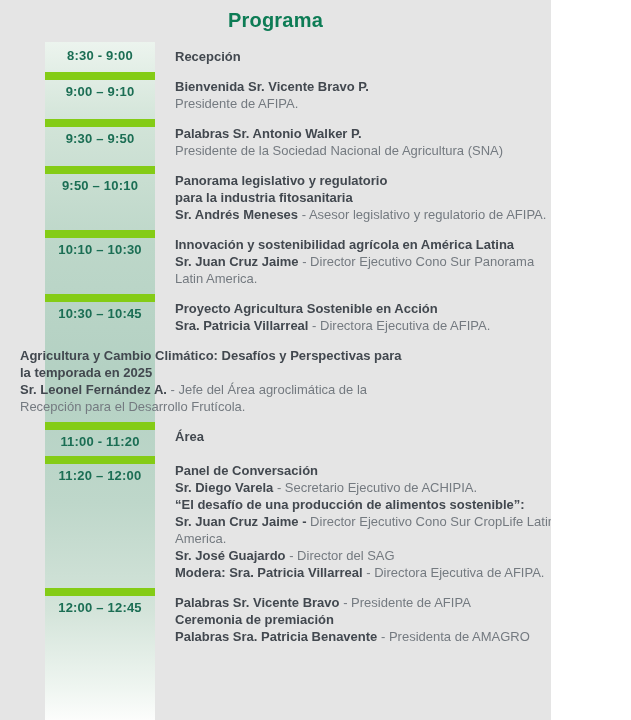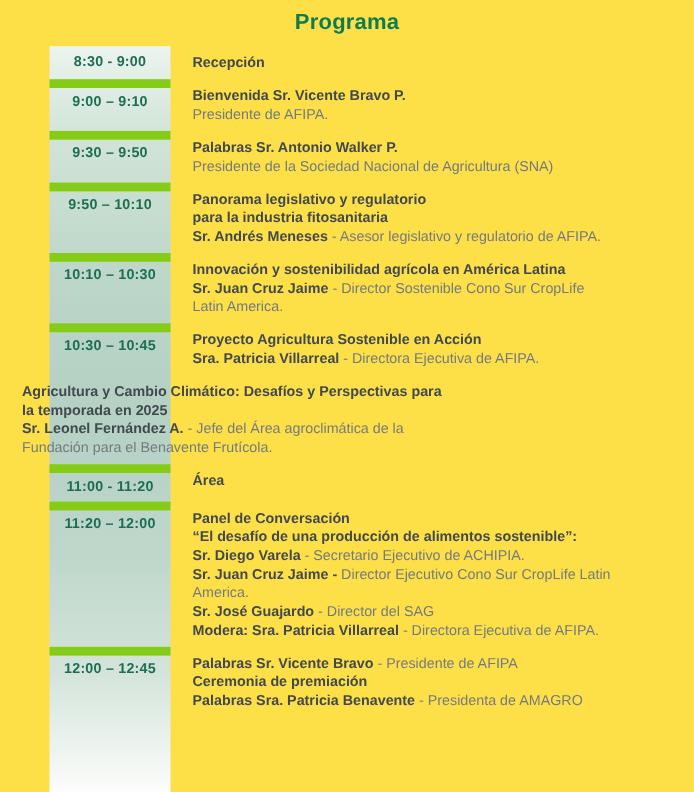--- a/index.html
+++ b/index.html
@@ -1,20 +1,20 @@
 <!DOCTYPE html>
 <html><head>
 <meta charset="utf-8">
 <style>
   html,body{margin:0;padding:0;background:#ffffff;}
   .page{
     position:relative;
-    width:631px;
+    width:551px;
     height:720px;
-    background:#fde047;
+    background:#e5e5e5;
     font-family:"Liberation Sans", sans-serif;
     overflow:hidden;
   }
   .page-title{
     margin:0;
     padding-top:9px;
     text-align:center;
     font-size:20px;
     font-weight:bold;
     color:#0d7c55;
@@ -106,51 +106,51 @@
         <div class="content-cell">
           <div class="line"><span class="seg-b">Panorama legislativo y regulatorio</span></div>
           <div class="line"><span class="seg-b">para la industria fitosanitaria</span></div>
           <div class="line"><span class="seg-b">Sr. Andrés Meneses</span><span class="seg-r"> - Asesor legislativo y regulatorio de AFIPA.</span></div>
         </div>
       </div>
       <div class="row">
         <div class="time-cell">10:10 – 10:30</div>
         <div class="content-cell">
           <div class="line"><span class="seg-b">Innovación y sostenibilidad agrícola en América Latina</span></div>
-          <div class="line"><span class="seg-b">Sr. Juan Cruz Jaime</span><span class="seg-r"> - Director Sostenible Cono Sur CropLife</span></div>
+          <div class="line"><span class="seg-b">Sr. Juan Cruz Jaime</span><span class="seg-r"> - Director Ejecutivo Cono Sur Panorama</span></div>
           <div class="line"><span class="seg-r">Latin America.</span></div>
         </div>
       </div>
       <div class="row">
         <div class="time-cell">10:30 – 10:45</div>
         <div class="content-cell">
           <div class="line"><span class="seg-b">Proyecto Agricultura Sostenible en Acción</span></div>
           <div class="line"><span class="seg-b">Sra. Patricia Villarreal</span><span class="seg-r"> - Directora Ejecutiva de AFIPA.</span></div>
         </div>
       </div>
       <div class="row">
         <div class="content-cell">
           <div class="line"><span class="seg-b">Agricultura y Cambio Climático: Desafíos y Perspectivas para</span></div>
           <div class="line"><span class="seg-b">la temporada en 2025</span></div>
           <div class="line"><span class="seg-b">Sr. Leonel Fernández A.</span><span class="seg-r"> - Jefe del Área agroclimática de la</span></div>
-          <div class="line"><span class="seg-r">Fundación para el Benavente Frutícola.</span></div>
+          <div class="line"><span class="seg-r">Recepción para el Desarrollo Frutícola.</span></div>
         </div>
       </div>
       <div class="row">
         <div class="time-cell">11:00 - 11:20</div>
         <div class="content-cell">
           <div class="line"><span class="seg-b">Área</span></div>
         </div>
       </div>
       <div class="row">
         <div class="time-cell">11:20 – 12:00</div>
         <div class="content-cell">
           <div class="line"><span class="seg-b">Panel de Conversación</span></div>
+          <div class="line"><span class="seg-b">Sr. Diego Varela</span><span class="seg-r"> - Secretario Ejecutivo de ACHIPIA.</span></div>
           <div class="line"><span class="seg-b">“El desafío de una producción de alimentos sostenible”:</span></div>
-          <div class="line"><span class="seg-b">Sr. Diego Varela</span><span class="seg-r"> - Secretario Ejecutivo de ACHIPIA.</span></div>
           <div class="line"><span class="seg-b">Sr. Juan Cruz Jaime -</span><span class="seg-r"> Director Ejecutivo Cono Sur CropLife Latin</span></div>
           <div class="line"><span class="seg-r">America.</span></div>
           <div class="line"><span class="seg-b">Sr. José Guajardo</span><span class="seg-r"> - Director del SAG</span></div>
           <div class="line"><span class="seg-b">Modera: Sra. Patricia Villarreal</span><span class="seg-r"> - Directora Ejecutiva de AFIPA.</span></div>
         </div>
       </div>
       <div class="row">
         <div class="time-cell">12:00 – 12:45</div>
         <div class="content-cell">
           <div class="line"><span class="seg-b">Palabras Sr. Vicente Bravo</span><span class="seg-r"> - Presidente de AFIPA</span></div>

